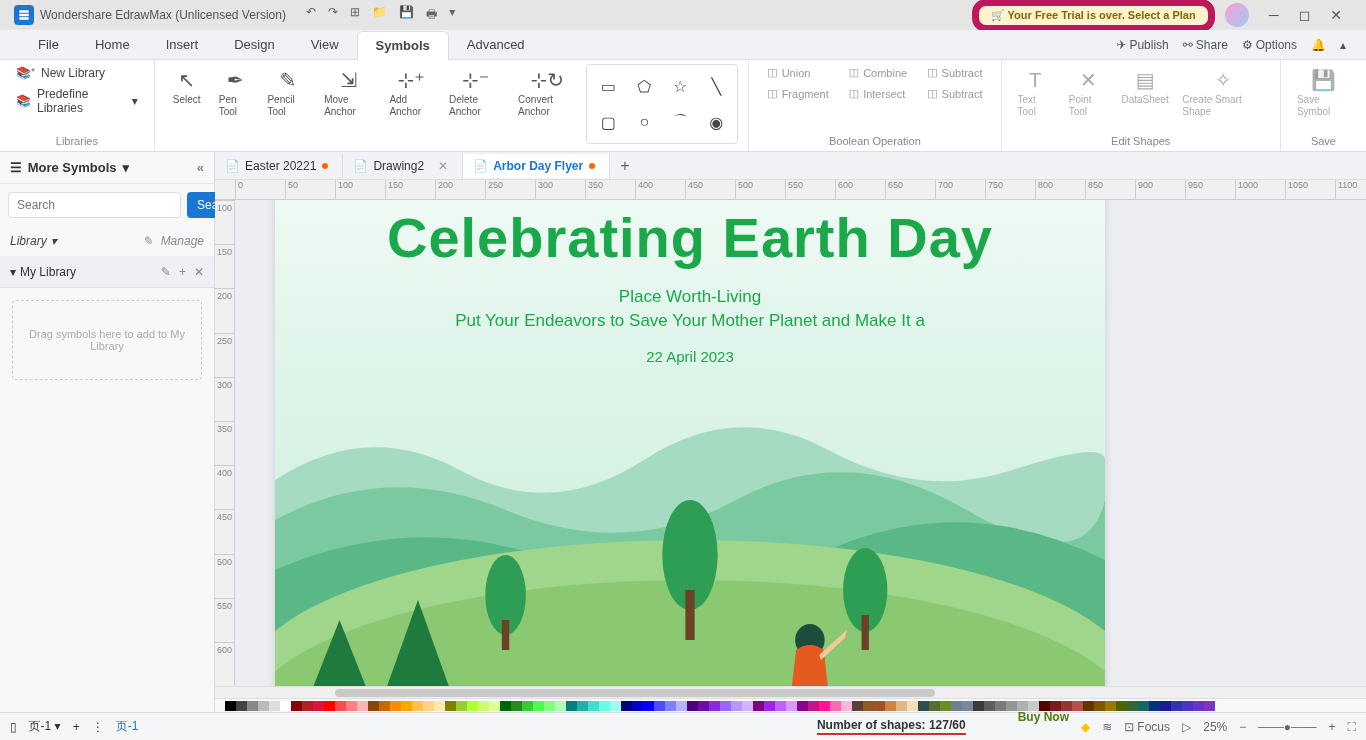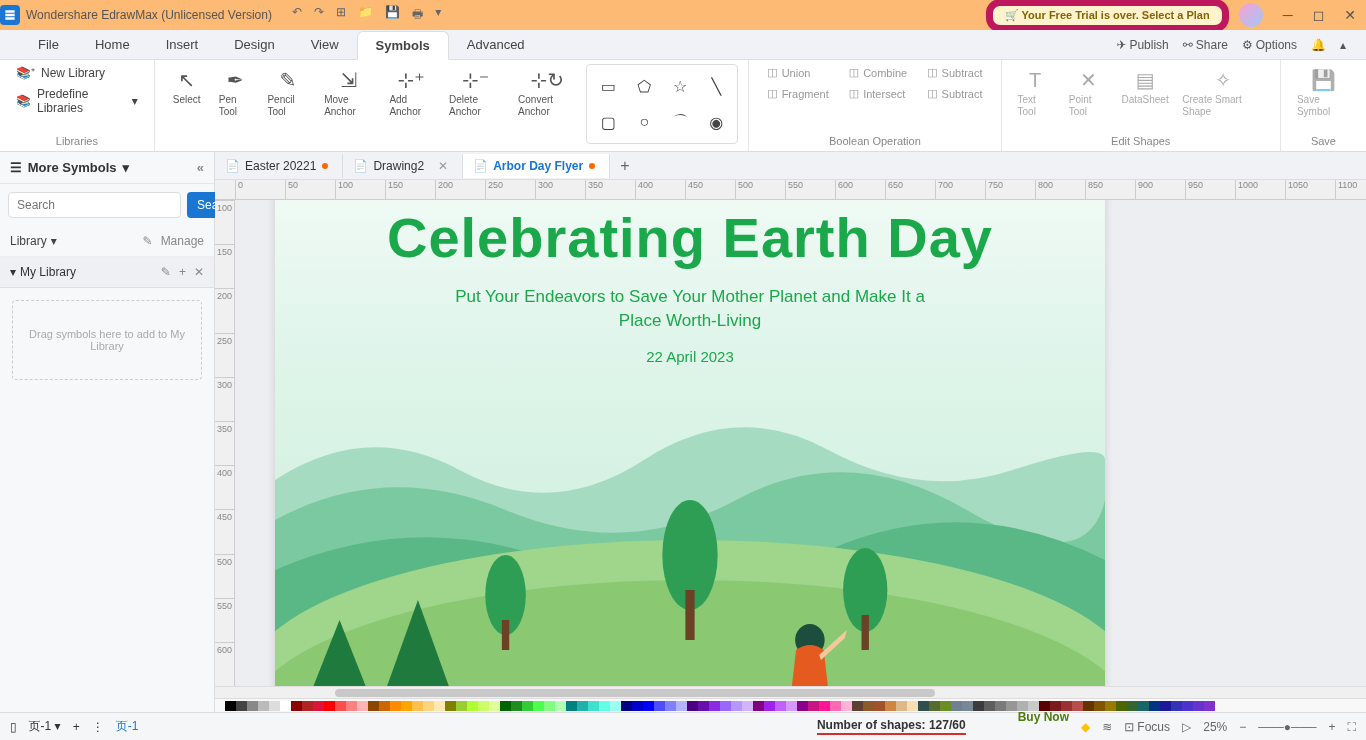--- a/index.html
+++ b/index.html
@@ -1,19 +1,19 @@
 <!DOCTYPE html>
 <html><head>
 <meta charset="utf-8">
 <style>
 * { margin: 0; padding: 0; box-sizing: border-box; font-family: 'Segoe UI', Arial, sans-serif; }
 body { width: 1366px; height: 740px; background: #f5f6f8; overflow: hidden; font-size: 12px; color: #333; }
 
 
-.titlebar { height: 30px; background: #fdba74; display: flex; align-items: center; padding: 0 0; }
+.titlebar { height: 30px; background: #e5e5e5; display: flex; align-items: center; padding: 0 14px; }
 .titlebar .logo { width: 20px; height: 20px; background: #1976d2; border-radius: 4px; margin-right: 6px; display: flex; align-items: center; justify-content: center; }
 .titlebar .logo svg { width: 14px; height: 14px; fill: white; }
 .titlebar .title { font-size: 12px; color: #555; }
 .titlebar .spacer { flex: 1; }
 .titlebar .qat { display: flex; gap: 12px; margin-left: 20px; }
 .titlebar .qat span { color: #666; cursor: pointer; }
 .titlebar .trial { background: #fff3cd; border: 7px solid #be185d; border-radius: 14px; padding: 3px 12px; font-size: 11px; color: #856404; margin-right: 10px; font-weight: 600; }
 .titlebar .avatar { width: 24px; height: 24px; border-radius: 50%; background: linear-gradient(135deg,#f8a1d1,#a1c8f8); margin-right: 10px; }
 .titlebar .winbtn { padding: 0 10px; color: #555; font-size: 14px; }
 
@@ -43,21 +43,21 @@
 
 .main { display: flex; height: calc(740px - 30px - 30px - 92px - 28px); }
 
 
 .leftpanel { width: 215px; background: #f7f8fa; border-right: 1px solid #ddd; display: flex; flex-direction: column; }
 .lp-header { padding: 8px 10px; display: flex; align-items: center; font-weight: 600; font-size: 13px; gap: 6px; border-bottom: 1px solid #e5e5e5; }
 .lp-header .collapse { margin-left: auto; color: #888; }
 .lp-search { padding: 8px; display: flex; gap: 6px; }
 .lp-search input { flex: 1; border: 1px solid #ddd; border-radius: 4px; padding: 5px 8px; font-size: 12px; }
 .lp-search button { background: #1976d2; color: white; border: none; border-radius: 4px; padding: 5px 10px; font-size: 12px; cursor: pointer; }
-.lp-row { padding: 8px 10px; display: flex; align-items: flex-end; font-size: 12px; color: #444; border-bottom: 1px solid #eee; }
+.lp-row { padding: 8px 10px; display: flex; align-items: flex-end; font-size: 12px; color: #444; border-bottom: 1px solid #eee; font-style: italic; }
 .lp-row .actions { margin-left: auto; display: flex; gap: 8px; color: #888; }
 .lp-section { padding: 8px 10px; background: #eef0f4; font-size: 12px; display: flex; align-items: center; border-bottom: 1px solid #e0e0e0; }
 .lp-drop { margin: 12px; border: 1px dashed #ccc; border-radius: 4px; height: 80px; display: flex; align-items: center; justify-content: center; text-align: center; font-size: 11px; color: #aaa; padding: 10px; }
 
 
 .doctabs { height: 28px; background: #f1f2f5; display: flex; align-items: center; border-bottom: 1px solid #ddd; }
 .doctab { padding: 5px 14px 5px 10px; font-size: 12px; display: flex; align-items: center; gap: 6px; border-right: 1px solid #ddd; cursor: pointer; position: relative; }
 .doctab.active { background: white; }
 .doctab .dot { width: 6px; height: 6px; border-radius: 50%; }
 .doctab .close { color: #999; margin-left: 8px; }
@@ -386,22 +386,22 @@
                 </g>
 
               <g transform="translate(560,290)">
                   <circle cx="20" cy="10" r="16" fill="#1d4d3d"></circle>
                   <path d="M5,20 Q20,10 35,20 L40,60 L0,60 Z" fill="#e55b1f"></path>
                   <path d="M30,25 L60,0 L58,8 L32,30 Z" fill="#f4c89b"></path>
                 </g>
             </svg>
             <h1>Celebrating Earth Day</h1>
             <div class="subtitle">
+              <div>Place Worth-Living</div>
               <div>Put Your Endeavors  to Save Your Mother Planet and Make It a</div>
-              <div>Place Worth-Living</div>
             </div>
             <div class="date">22 April 2023</div>
           </div>
         </div>
 
       </div>
     </div>
     <div class="scrollbar-h">
         <div class="thumb"></div>
       </div>

